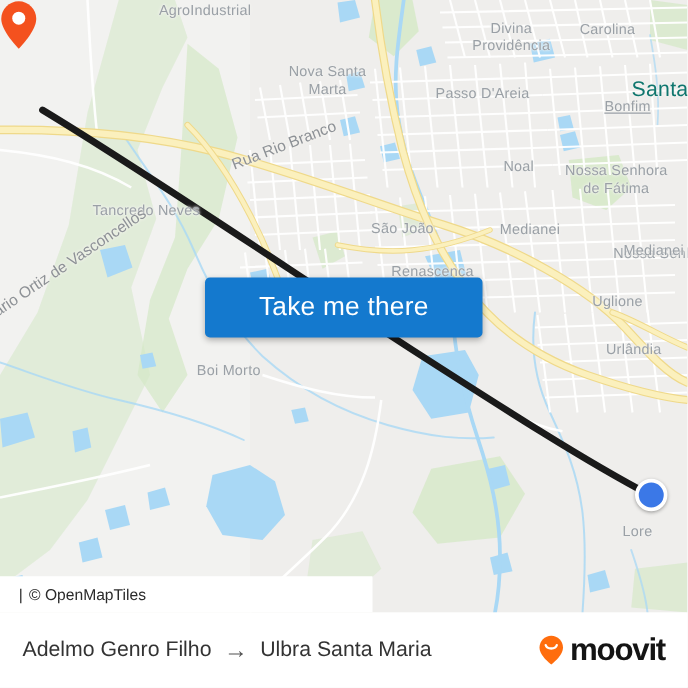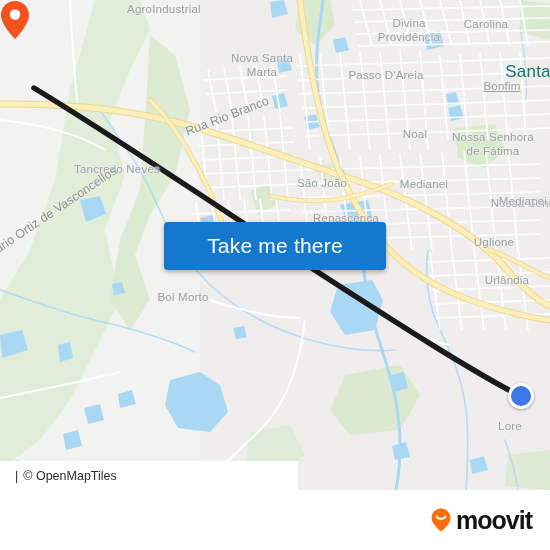--- a/index.html
+++ b/index.html
@@ -247,20 +247,25 @@
       <span>Take me there</span>
     </div>
 
     <div id="attrib" style="width: 298px;">
       <span class="sep">|</span>
       <span>© OpenMapTiles</span>
     </div>
   </div>
 
   <div id="footer">
+    <div id="route">
+      <span>Adelmo Genro Filho</span>
+      <span id="arrow">→</span>
+      <span>Ulbra Santa Maria</span>
+    </div>
     <div id="brand">
       <svg width="26" height="26" viewBox="0 0 26 26">
         <path d="M13 1.5 C7.8 1.5 3.6 5.7 3.6 10.9 C3.6 17.6 13 24.5 13 24.5 C13 24.5 22.4 17.6 22.4 10.9 C22.4 5.7 18.2 1.5 13 1.5 Z" fill="#ff6d0d"></path>
         <path d="M8.6 9.2 C9.6 12.6 16.4 12.6 17.4 9.2" fill="none" stroke="#ffffff" stroke-width="1.9" stroke-linecap="round"></path>
       </svg>
       <span class="word">moovit</span>
     </div>
   </div>
 
 </div>

